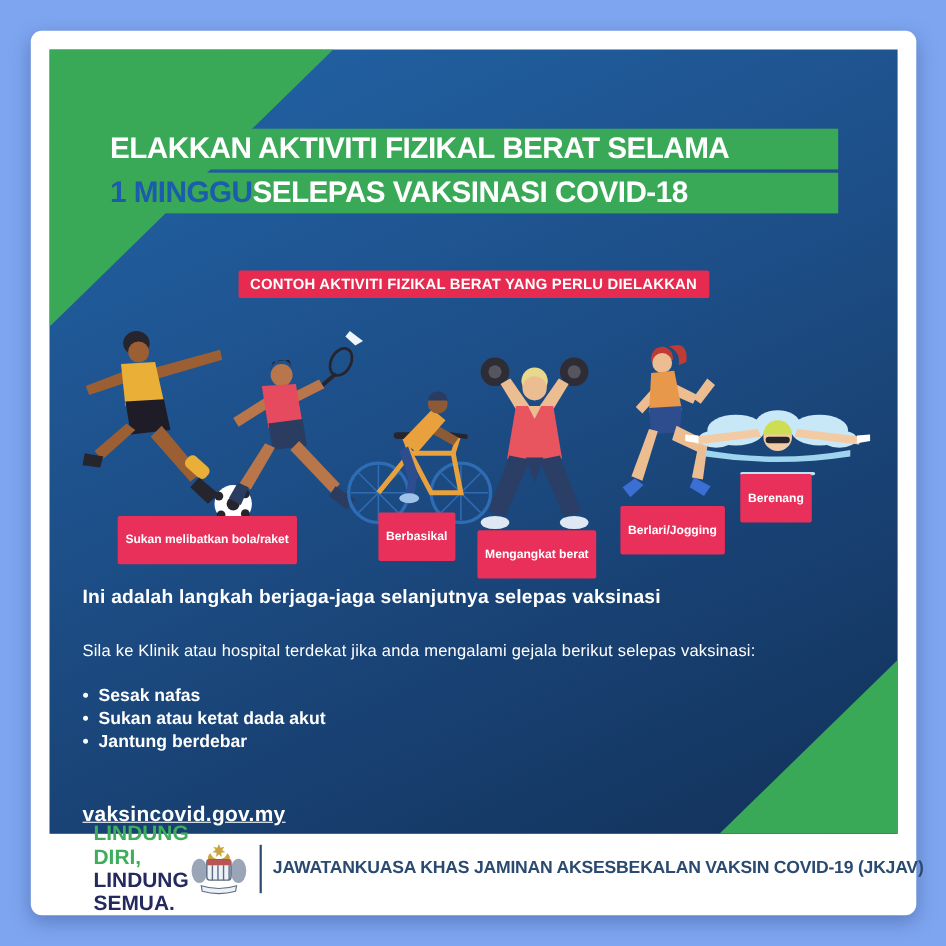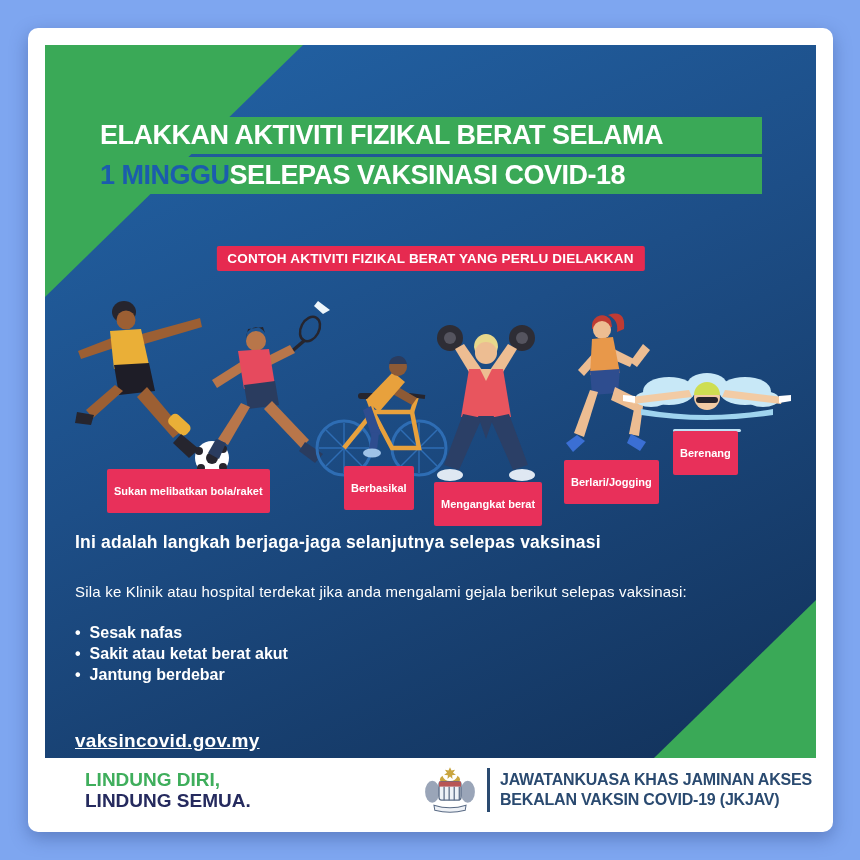--- a/index.html
+++ b/index.html
@@ -68,21 +68,21 @@
   .info .website { margin-top:45px; font-weight:800; font-size:19px; letter-spacing:0.3px;text-decoration:underline; }
   .footer {
     position:absolute; left:17px; top:733px; width:771px; height:58px;
     background:#ffffff; display:flex; align-items:center; justify-content:space-between;
   }
   .slogan { margin-left:40px; display:flex; flex-direction:column; line-height:21px; }
   .slogan .green { color:#3fae5c; font-weight:800; font-size:19px; }
   .slogan .navy  { color:#252a5e; font-weight:800; font-size:19px; }
   .org { display:flex; align-items:center; gap:10px; margin-right:4px; }
   .org .divider { width:2.5px; height:44px; background:#2a4a70; }
-  .org-text { display:flex; flex-direction:column; line-height:20px; }
+  .org-text { display:flex; flex-direction:row; line-height:20px; }
   .org-text span { color:#2a4a70; font-weight:800; font-size:16px; letter-spacing:-0.2px; white-space:nowrap; }
 </style>
 </head>
 <body>
 
 <div class="card">
   <div class="poster">
     <div class="tri-tl"></div>
     <div class="tri-br"></div>
 
@@ -222,21 +222,21 @@
     <div class="info">
       <p class="heading">Ini adalah langkah berjaga-jaga selanjutnya selepas vaksinasi</p>
       <p class="sub">Sila ke Klinik atau hospital terdekat jika anda mengalami gejala berikut selepas vaksinasi:</p>
       <ul>
         <li>
           <span>•</span>
           <span>Sesak nafas</span>
         </li>
         <li>
           <span>•</span>
-          <span>Sakit atau ketat berat akut</span>
+          <span>Sukan atau ketat dada akut</span>
         </li>
         <li>
           <span>•</span>
           <span>Jantung berdebar</span>
         </li>
       </ul>
       <p class="website">vaksincovid.gov.my</p>
     </div>
   </div>
 

